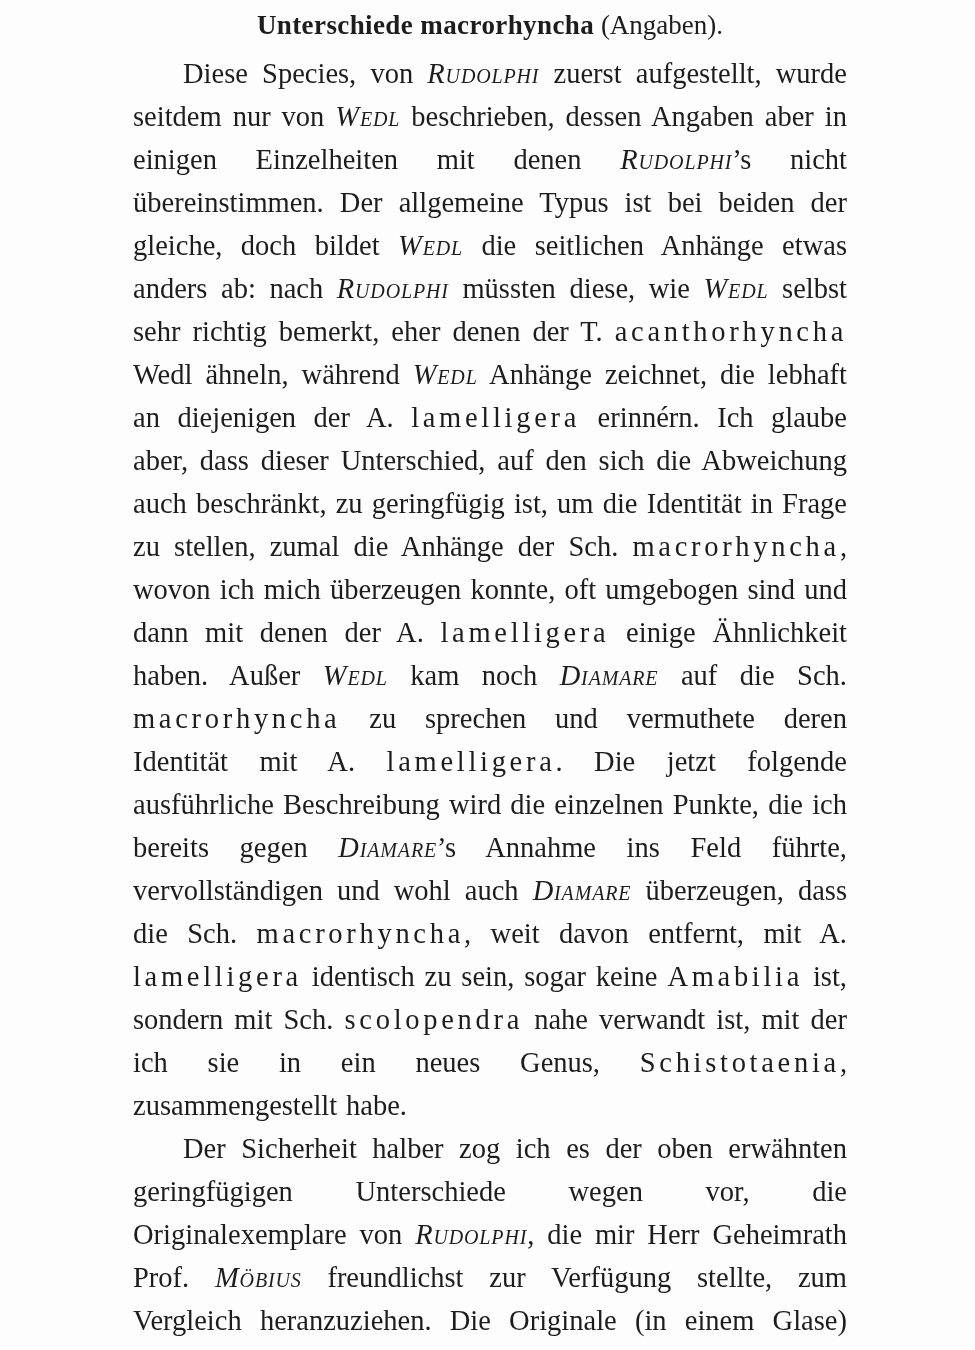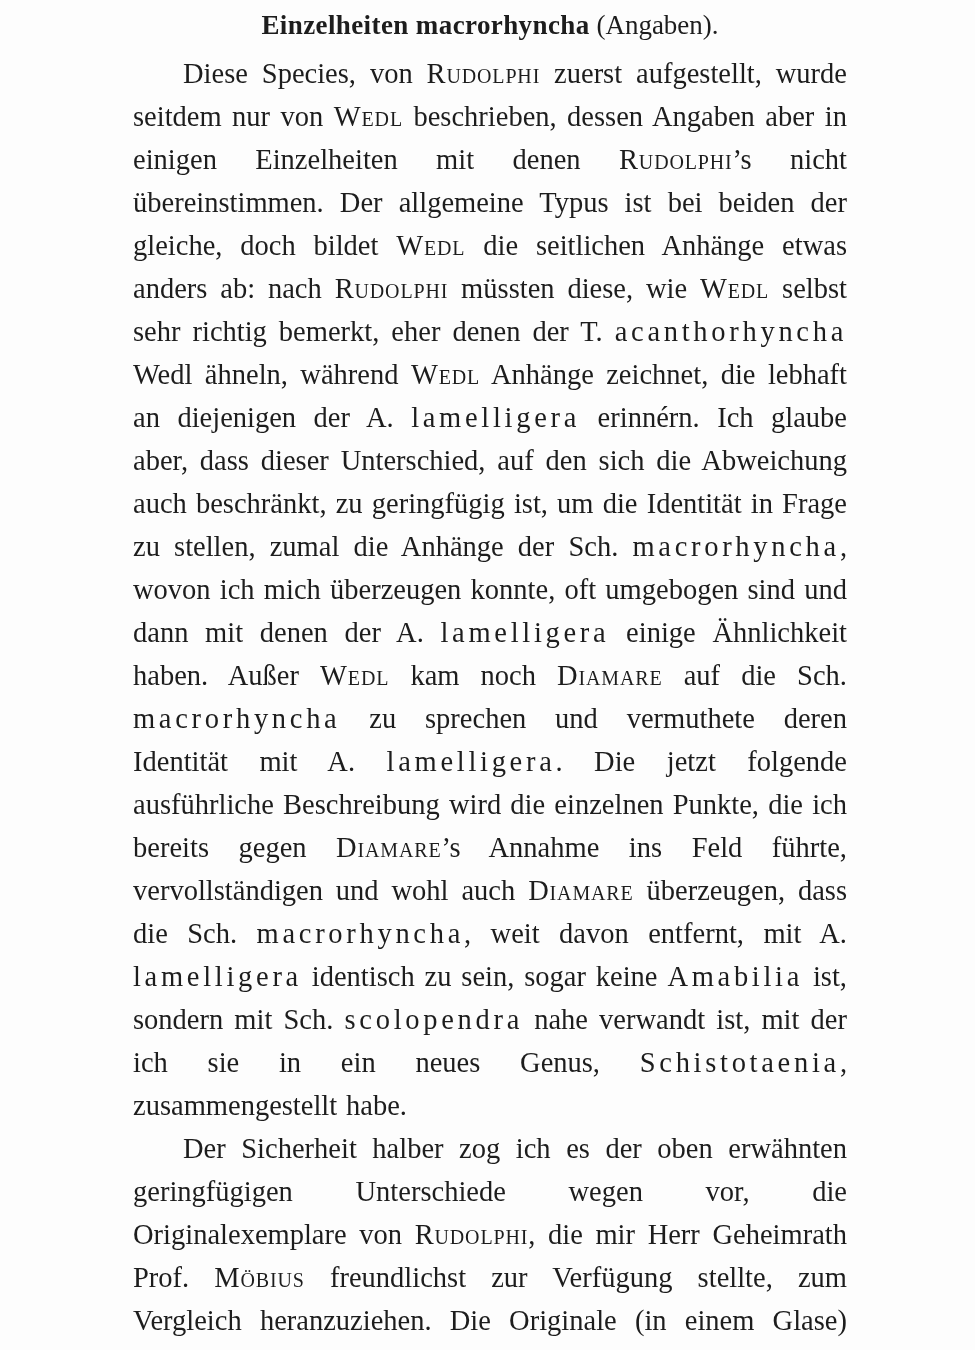--- a/index.html
+++ b/index.html
@@ -35,27 +35,28 @@
     font-size: 28.5px;
     line-height: 43px;
     text-align: justify;
     margin: 0;
     text-indent: 50px;
     word-spacing: 0.06em;
   }
   .smallcaps {
     font-variant: small-caps;
     letter-spacing: 0.03em;
+    font-style: italic;
   }
   .gesperrt {
     letter-spacing: 0.13em;
   }
 </style>
 </head>
 <body>
 
 <div class="page">
-  <h1 class="page-title"><span class="species">Einzelheiten macrorhyncha</span><span> (Angaben).</span></h1>
+  <h1 class="page-title"><span class="species">Unterschiede macrorhyncha</span><span> (Angaben).</span></h1>
   <div id="paragraphs">
       <p class="body-par"><span>Diese Species, von </span><span class="smallcaps">Rudolphi</span><span> zuerst aufgestellt, wurde seitdem nur von </span><span class="smallcaps">Wedl</span><span> beschrieben, dessen Angaben aber in einigen Einzelheiten mit denen </span><span class="smallcaps">Rudolphi</span><span>’s nicht übereinstimmen.  Der allgemeine Typus ist bei beiden der gleiche, doch bildet </span><span class="smallcaps">Wedl</span><span> die seitlichen Anhänge etwas anders ab: nach </span><span class="smallcaps">Rudolphi</span><span> müssten diese, wie </span><span class="smallcaps">Wedl</span><span> selbst sehr richtig bemerkt, eher denen der T. </span><span class="gesperrt">acanthorhyncha</span><span> Wedl ähneln, während </span><span class="smallcaps">Wedl</span><span> Anhänge zeichnet, die lebhaft an diejenigen der A. </span><span class="gesperrt">lamelligera</span><span> erinnérn.  Ich glaube aber, dass dieser Unterschied, auf den sich die Abweichung auch beschränkt, zu geringfügig ist, um die Identität in Frage zu stellen, zumal die Anhänge der Sch. </span><span class="gesperrt">macrorhyncha</span><span>, wovon ich mich überzeugen konnte, oft umgebogen sind und dann mit denen der A. </span><span class="gesperrt">lamelligera</span><span> einige Ähnlichkeit haben.  Außer </span><span class="smallcaps">Wedl</span><span> kam noch </span><span class="smallcaps">Diamare</span><span> auf die Sch. </span><span class="gesperrt">macrorhyncha</span><span> zu sprechen und vermuthete deren Identität mit A. </span><span class="gesperrt">lamelligera</span><span>.  Die jetzt folgende ausführliche Beschreibung wird die einzelnen Punkte, die ich bereits gegen </span><span class="smallcaps">Diamare</span><span>’s Annahme ins Feld führte, vervollständigen und wohl auch </span><span class="smallcaps">Diamare</span><span> überzeugen, dass die Sch. </span><span class="gesperrt">macrorhyncha</span><span>, weit davon entfernt, mit A. </span><span class="gesperrt">lamelligera</span><span> identisch zu sein, sogar keine </span><span class="gesperrt">Amabilia</span><span> ist, sondern mit Sch. </span><span class="gesperrt">scolopendra</span><span> nahe verwandt ist, mit der ich sie in ein neues Genus, </span><span class="gesperrt">Schistotaenia</span><span>, zusammengestellt habe.</span></p>
       <p class="body-par"><span>Der Sicherheit halber zog ich es der oben erwähnten geringfügigen Unterschiede wegen vor, die Originalexemplare von </span><span class="smallcaps">Rudolphi</span><span>, die mir Herr Geheimrath Prof. </span><span class="smallcaps">Möbius</span><span> freundlichst zur Verfügung stellte, zum Vergleich heranzuziehen.  Die Originale (in einem Glase) enthalten drei Exemplare aus </span><span class="gesperrt">Colymbus minor</span><span>, darunter eines mit abgerissenem Scolex und Vorderende.  Mein Material stammte aus den von </span></p>
     </div>
 </div>
 
 </body></html>

